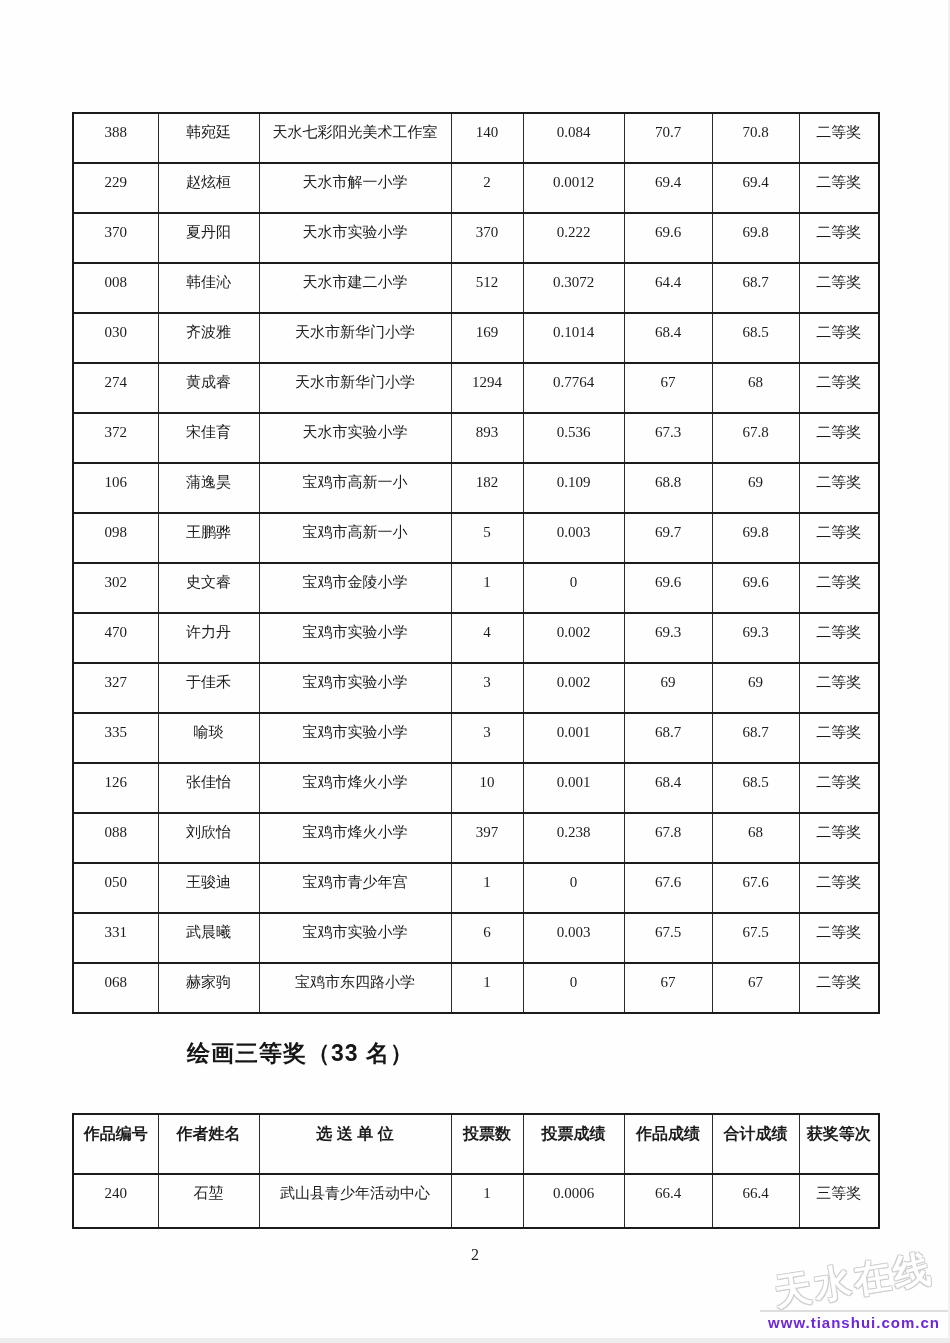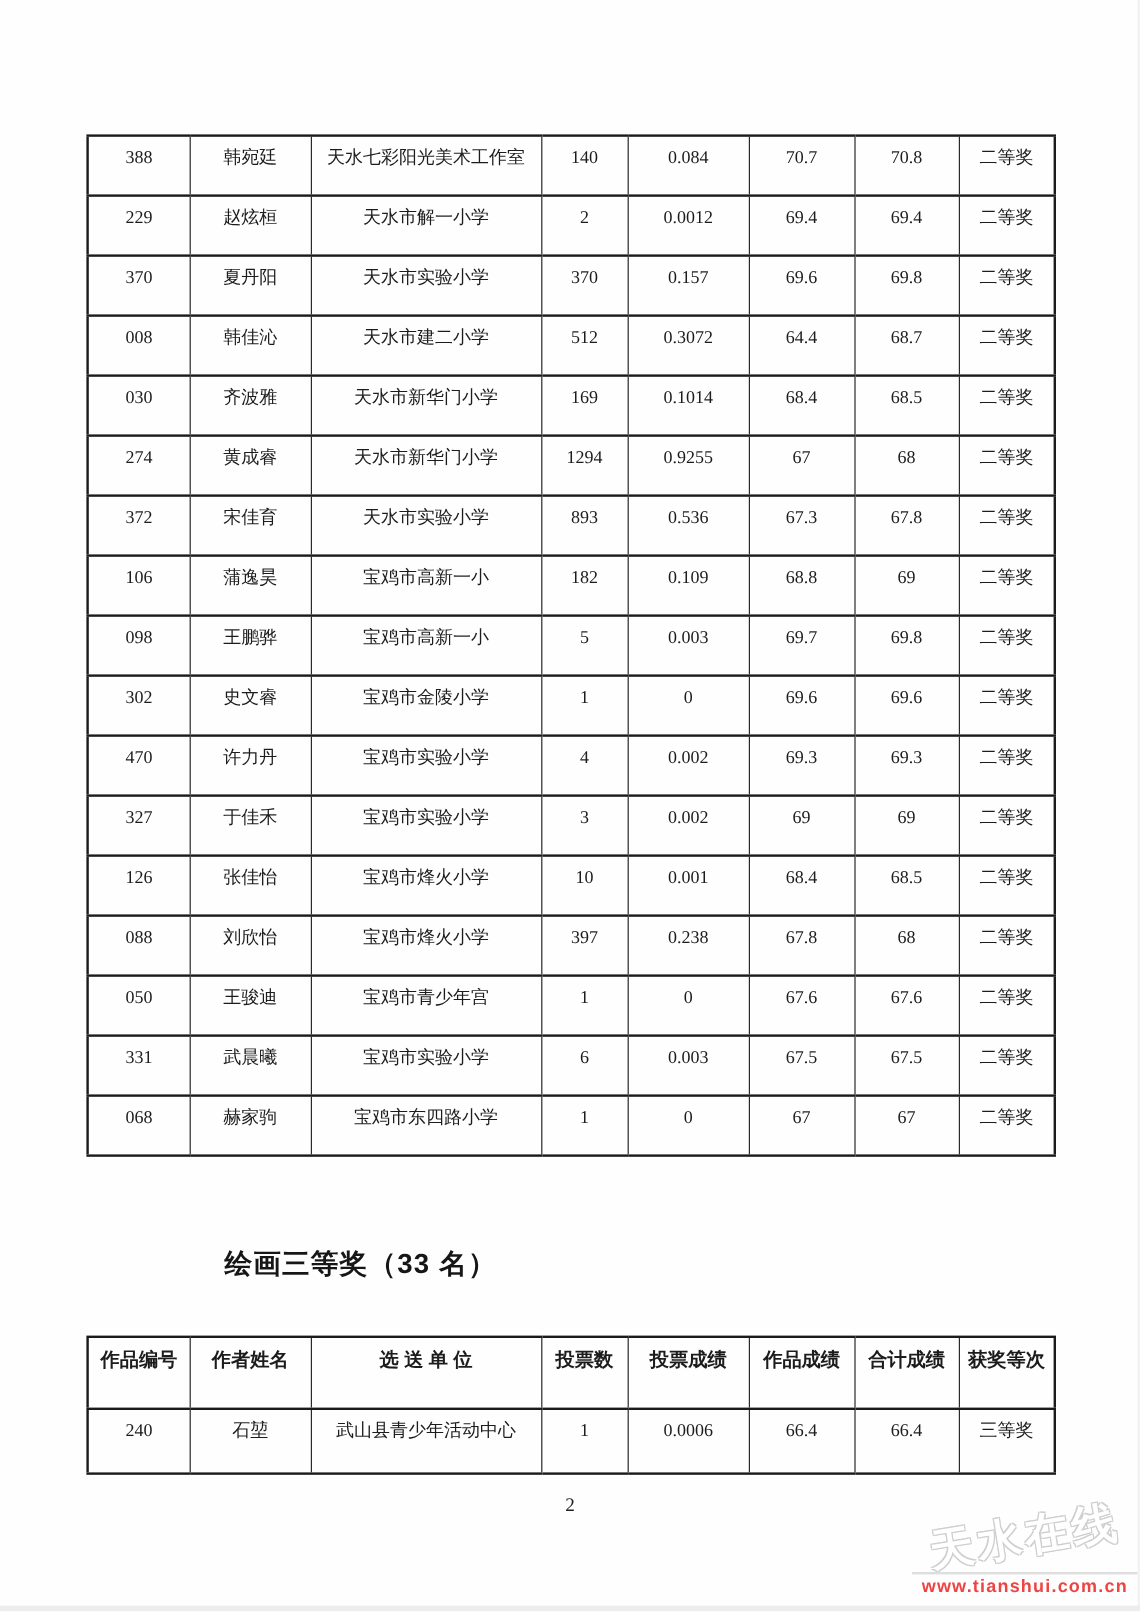--- a/index.html
+++ b/index.html
@@ -119,21 +119,21 @@
     font-family: "Liberation Sans", "DejaVu Sans", sans-serif;
   }
   .wm-divider {
     margin-top: 4px;
     border-top: 2px solid #dedede;
   }
   .wm-url {
     margin-top: 2px;
     font-size: 15px;
     font-weight: bold;
-    color: #ef4444;
+    color: #6d28d9;
     letter-spacing: 1px;
     font-family: "Liberation Sans", "DejaVu Sans", sans-serif;
   }
 </style>
 </head>
 <body>
 
 <div class="page">
 
   <table class="award" id="table-second-prize">
@@ -166,21 +166,21 @@
           <td>0.0012</td>
           <td>69.4</td>
           <td>69.4</td>
           <td>二等奖</td>
         </tr>
         <tr>
           <td>370</td>
           <td>夏丹阳</td>
           <td>天水市实验小学</td>
           <td>370</td>
-          <td>0.157</td>
+          <td>0.222</td>
           <td>69.6</td>
           <td>69.8</td>
           <td>二等奖</td>
         </tr>
         <tr>
           <td>008</td>
           <td>韩佳沁</td>
           <td>天水市建二小学</td>
           <td>512</td>
           <td>0.3072</td>
@@ -196,21 +196,21 @@
           <td>0.1014</td>
           <td>68.4</td>
           <td>68.5</td>
           <td>二等奖</td>
         </tr>
         <tr>
           <td>274</td>
           <td>黄成睿</td>
           <td>天水市新华门小学</td>
           <td>1294</td>
-          <td>0.9255</td>
+          <td>0.7764</td>
           <td>67</td>
           <td>68</td>
           <td>二等奖</td>
         </tr>
         <tr>
           <td>372</td>
           <td>宋佳育</td>
           <td>天水市实验小学</td>
           <td>893</td>
           <td>0.536</td>
@@ -259,20 +259,30 @@
           <td>二等奖</td>
         </tr>
         <tr>
           <td>327</td>
           <td>于佳禾</td>
           <td>宝鸡市实验小学</td>
           <td>3</td>
           <td>0.002</td>
           <td>69</td>
           <td>69</td>
+          <td>二等奖</td>
+        </tr>
+        <tr>
+          <td>335</td>
+          <td>喻琰</td>
+          <td>宝鸡市实验小学</td>
+          <td>3</td>
+          <td>0.001</td>
+          <td>68.7</td>
+          <td>68.7</td>
           <td>二等奖</td>
         </tr>
         <tr>
           <td>126</td>
           <td>张佳怡</td>
           <td>宝鸡市烽火小学</td>
           <td>10</td>
           <td>0.001</td>
           <td>68.4</td>
           <td>68.5</td>

